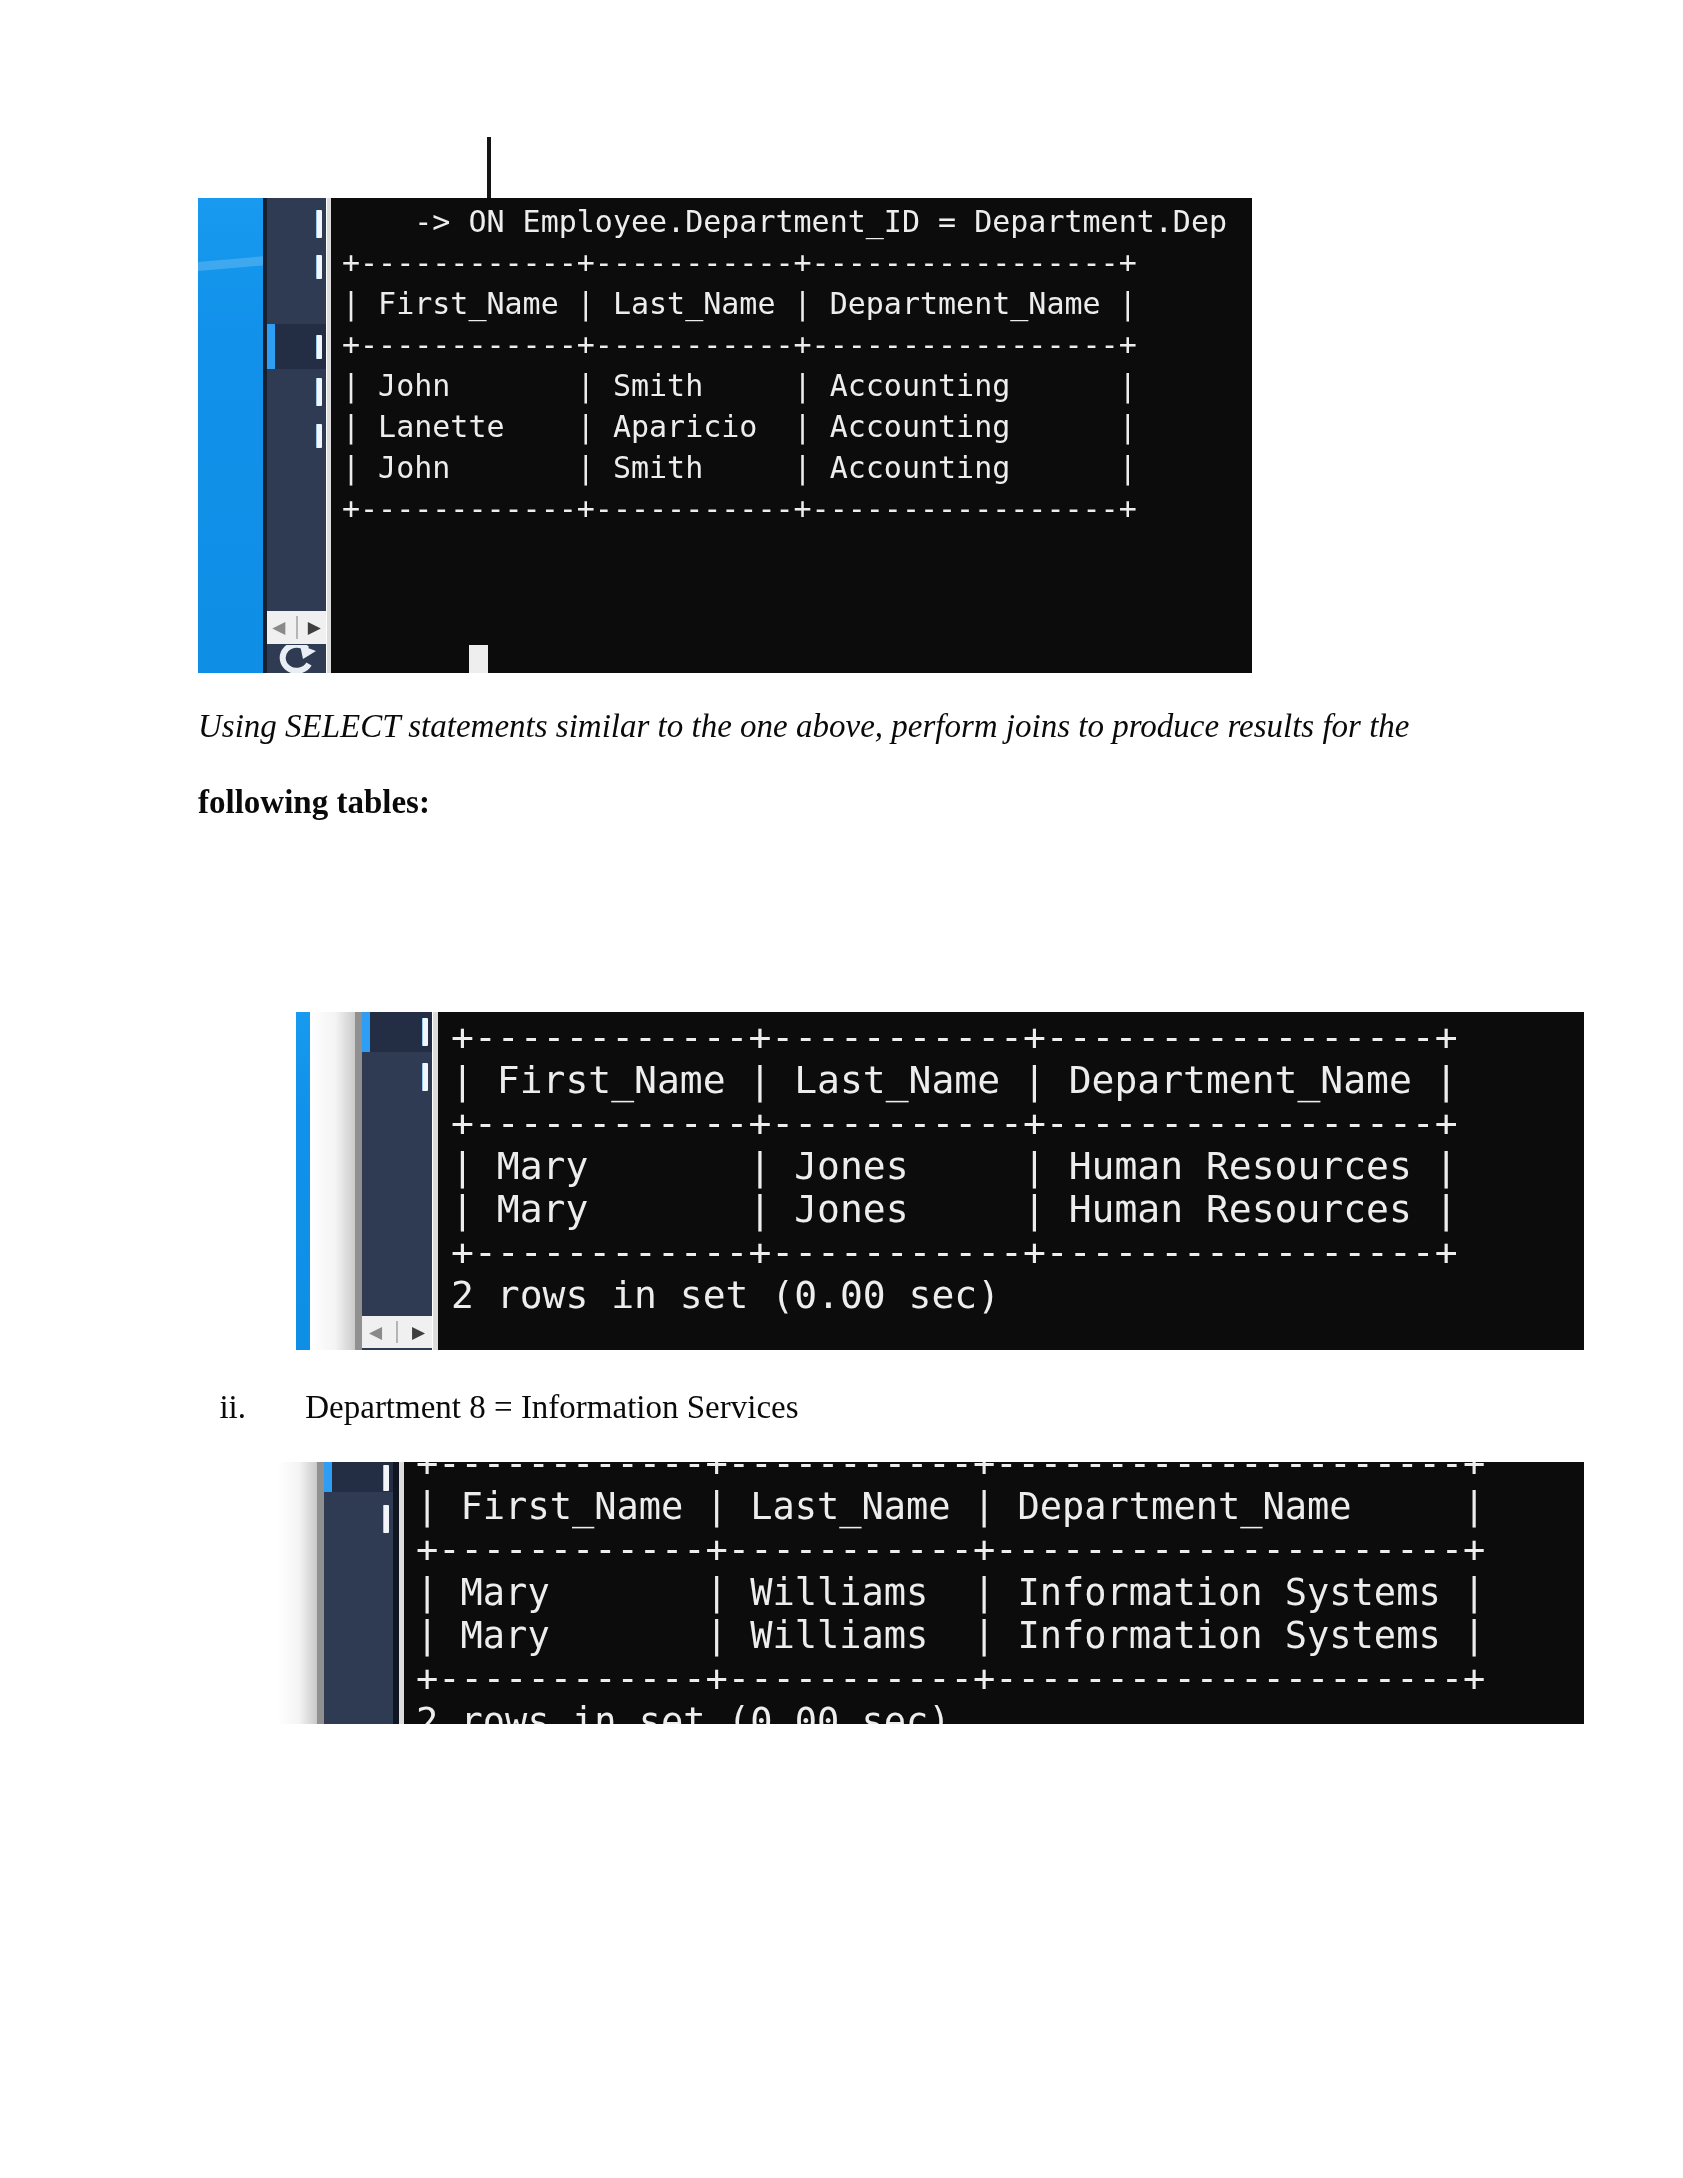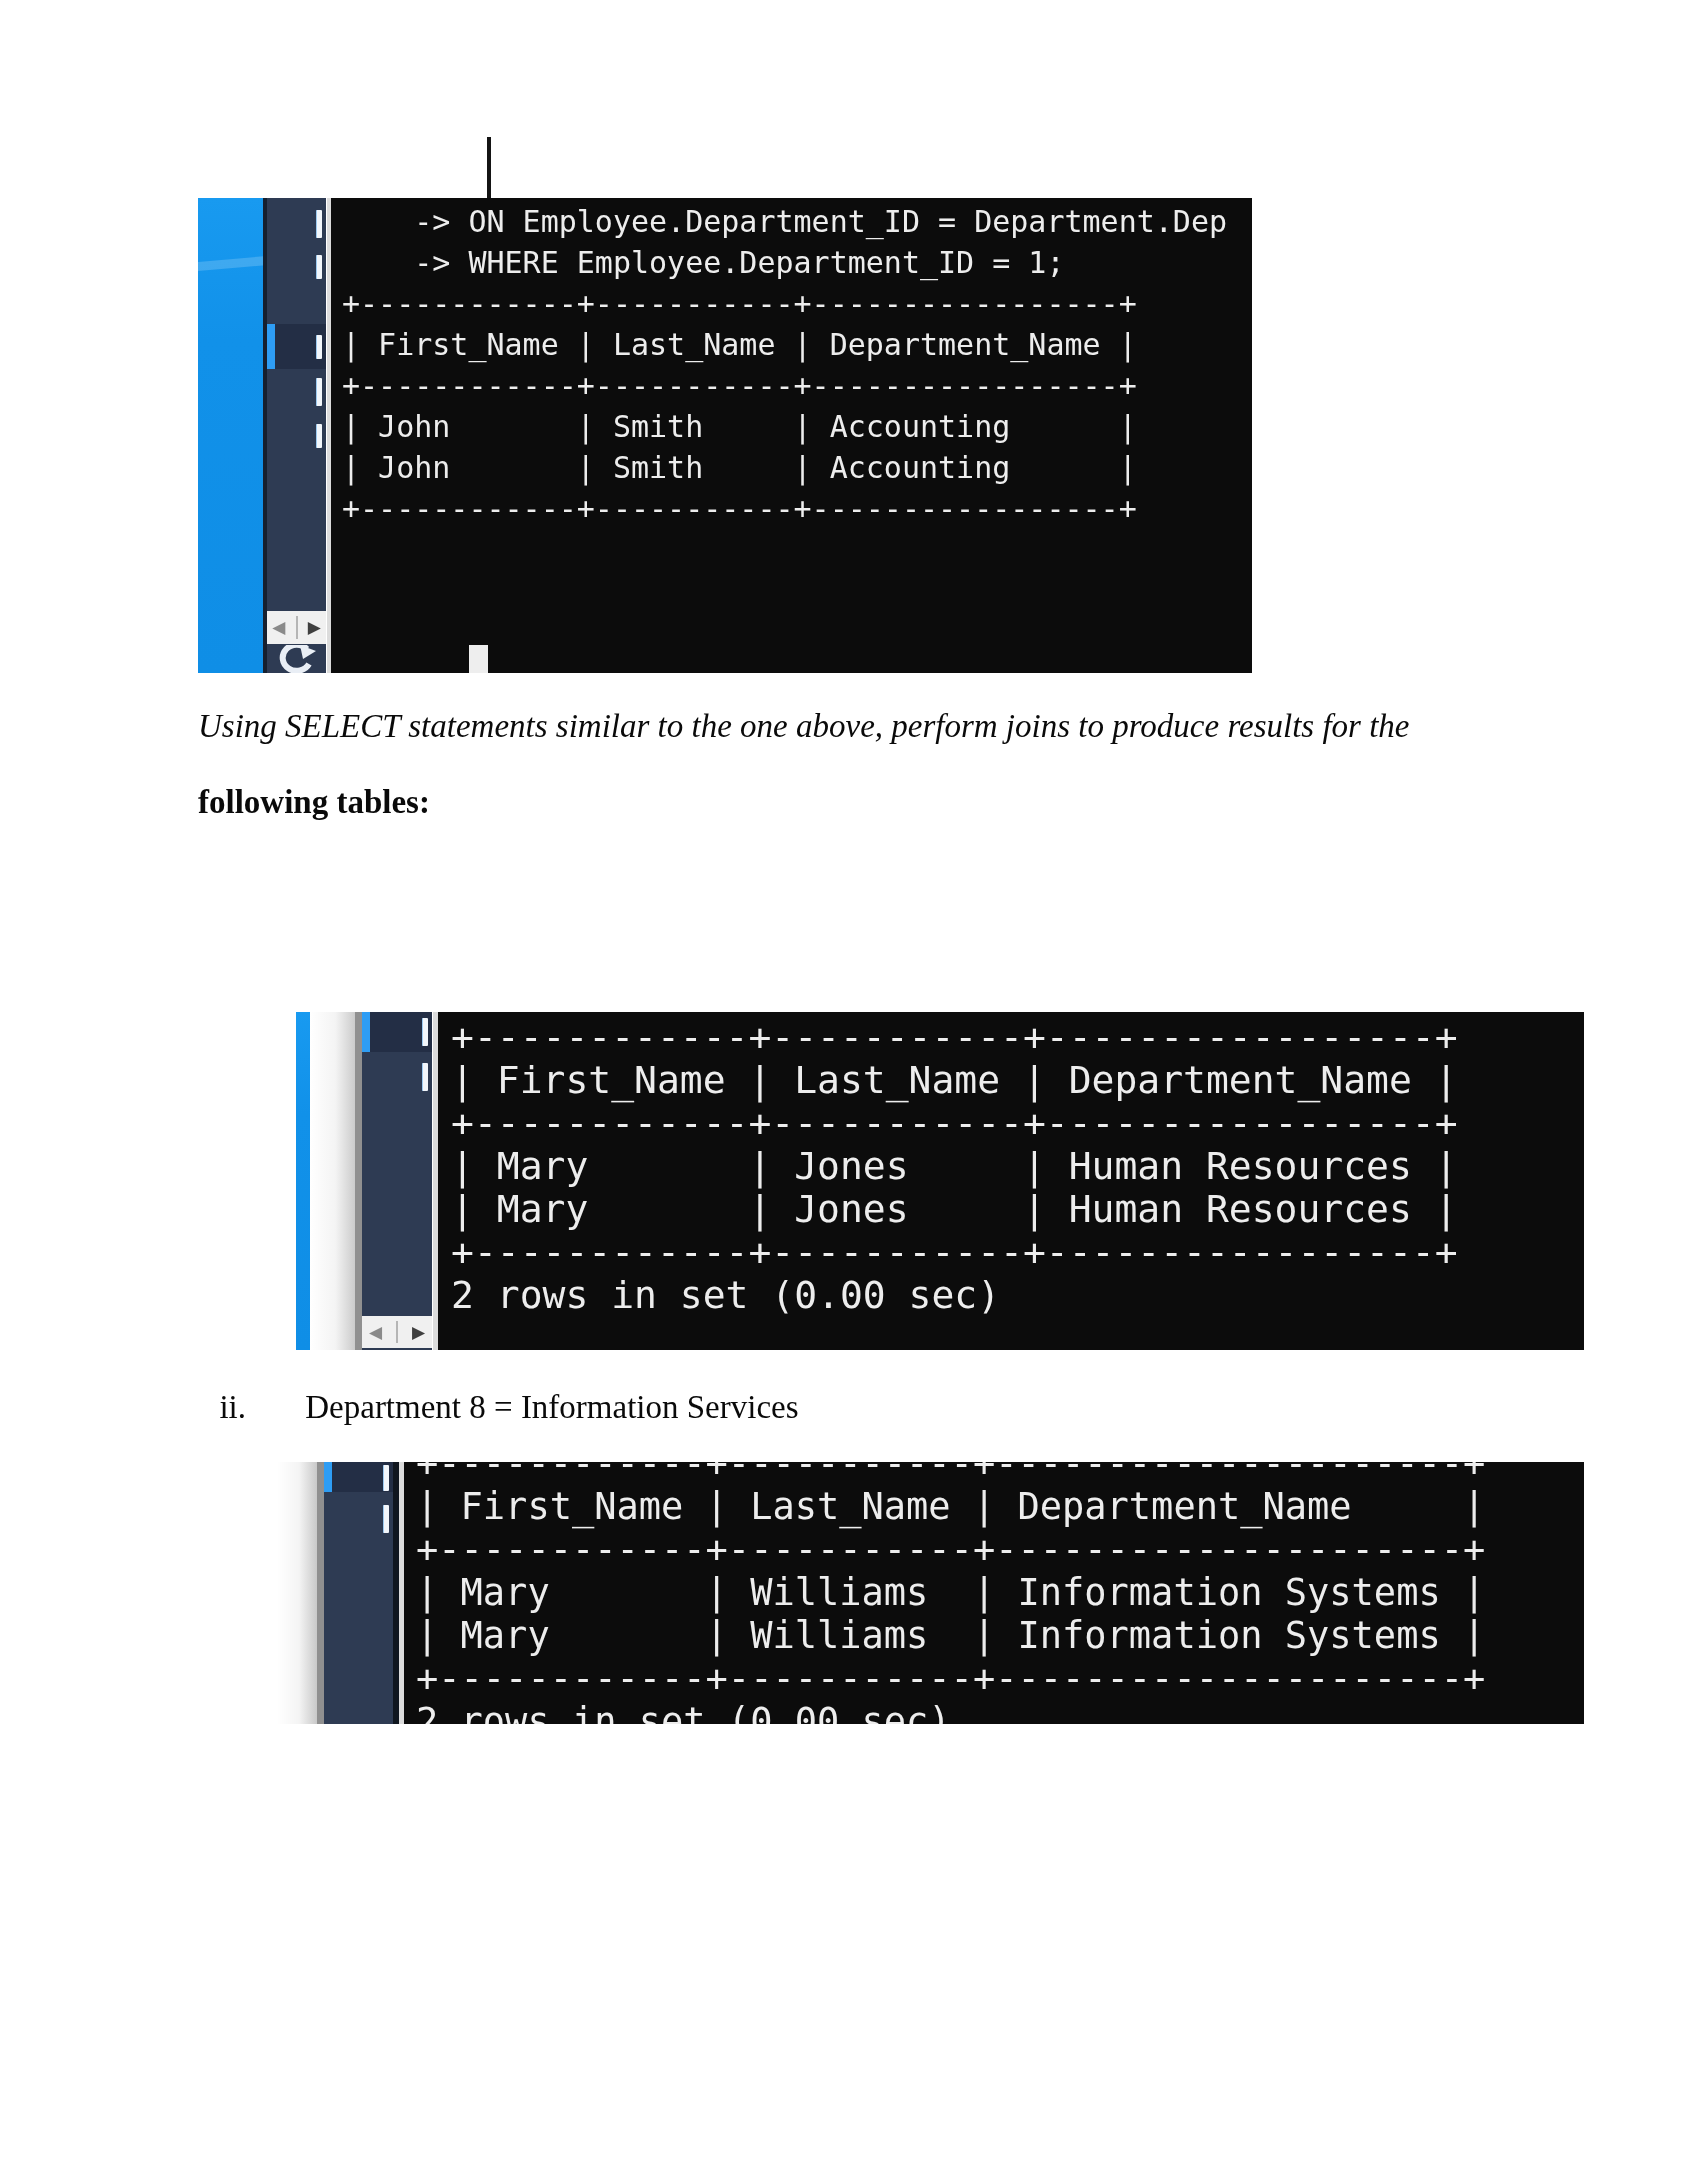--- a/index.html
+++ b/index.html
@@ -75,25 +75,25 @@
           <path d="M36 4 A14 13 0 1 0 38 19" fill="none" stroke="#e9eef5" stroke-width="6"></path>
           <polygon points="29,0 45,6 32,14" fill="#e9eef5"></polygon>
         </svg>
       </div>
     </div>
     <div class="abs liteline" style="left:129px;top:0;width:4px;height:475px;"></div>
 
     <div class="abs termblack" style="left:133px;top:0;width:922px;height:536px;">
       <div class="tlines t1text" style="left:11px;top:3px;">
           <div class="tline">    -&gt; ON Employee.Department_ID = Department.Dep</div>
-          <div class="tline">    -&gt; WHERE Employee.Department_ID = 1;</div>
           <div class="tline">+------------+-----------+-----------------+</div>
           <div class="tline">| First_Name | Last_Name | Department_Name |</div>
           <div class="tline">+------------+-----------+-----------------+</div>
           <div class="tline">| John       | Smith     | Accounting      |</div>
+          <div class="tline">| Lanette    | Aparicio  | Accounting      |</div>
           <div class="tline">| John       | Smith     | Accounting      |</div>
           <div class="tline">+------------+-----------+-----------------+</div>
           <div class="tline"></div>
         </div>
       <div class="abs cursorblock" style="left:138px;top:447px;width:19px;height:31px;"></div>
     </div>
   </div>
 
   <div class="abs doctext" style="left:198px;top:706px;font-style:italic;">Using SELECT statements similar to the one above, perform joins to produce results for the</div>
   <div class="abs doctext" style="left:198px;top:782px;font-weight:bold;">following tables:</div>

